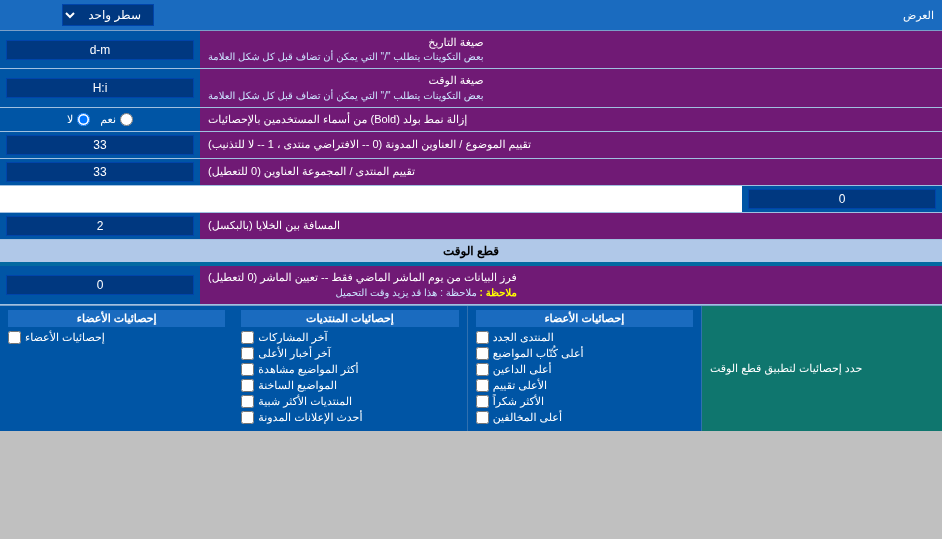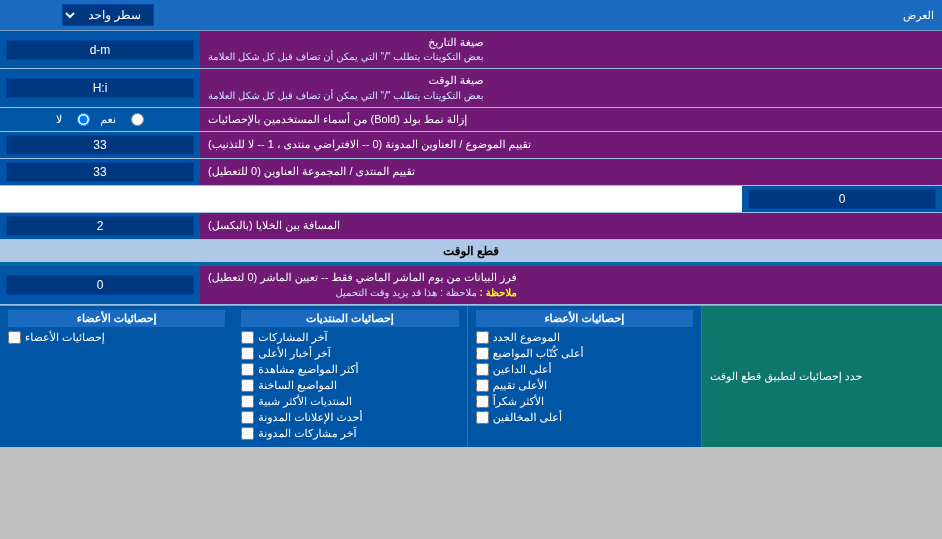--- a/index.html
+++ b/index.html
@@ -71,21 +71,21 @@
       align-items: center;
       justify-content: center;
       gap: 10px;
       padding: 3px 6px;
     }
     .radio-label {
       color: #fff;
       font-size: 11px;
       display: flex;
       align-items: center;
-      gap: 15px;
+      gap: 4px;
       justify-content: center;
     }
     .stats-note {
       color: #ffff99;
       font-size: 10px;
     }
     .note-highlight {
       color: #ffff00;
       font-weight: bold;
     }
@@ -274,21 +274,21 @@
 
     <div class="bottom-right-label">
       <span>حدد إحصائيات لتطبيق قطع الوقت</span>
     </div>
 
     <div class="bottom-stats-area">
 
       <div class="bottom-col">
         <div class="bottom-col-title">إحصائيات الأعضاء</div>
         <div class="bottom-item">
-          <span>الموضوع الجدد</span>
+          <span>المنتدى الجدد</span>
           <input type="checkbox" style="">
         </div>
         <div class="bottom-item">
           <span>أعلى كُتّاب المواضيع</span>
           <input type="checkbox" style="">
         </div>
         <div class="bottom-item">
           <span>أعلى الداعين</span>
           <input type="checkbox" style="">
         </div>
@@ -325,24 +325,20 @@
           <input type="checkbox" style="">
         </div>
         <div class="bottom-item">
           <span>المنتديات الأكثر شبية</span>
           <input type="checkbox" style="">
         </div>
         <div class="bottom-item">
           <span>أحدث الإعلانات المدونة</span>
           <input type="checkbox" style="">
         </div>
-        <div class="bottom-item">
-          <span>آخر مشاركات المدونة</span>
-          <input type="checkbox" style="">
-        </div>
       </div>
 
       <div class="bottom-col">
         <div class="bottom-col-title">إحصائيات الأعضاء</div>
         <div class="bottom-item">
           <span>إحصائيات الأعضاء</span>
           <input type="checkbox" style="">
         </div>
       </div>
 

